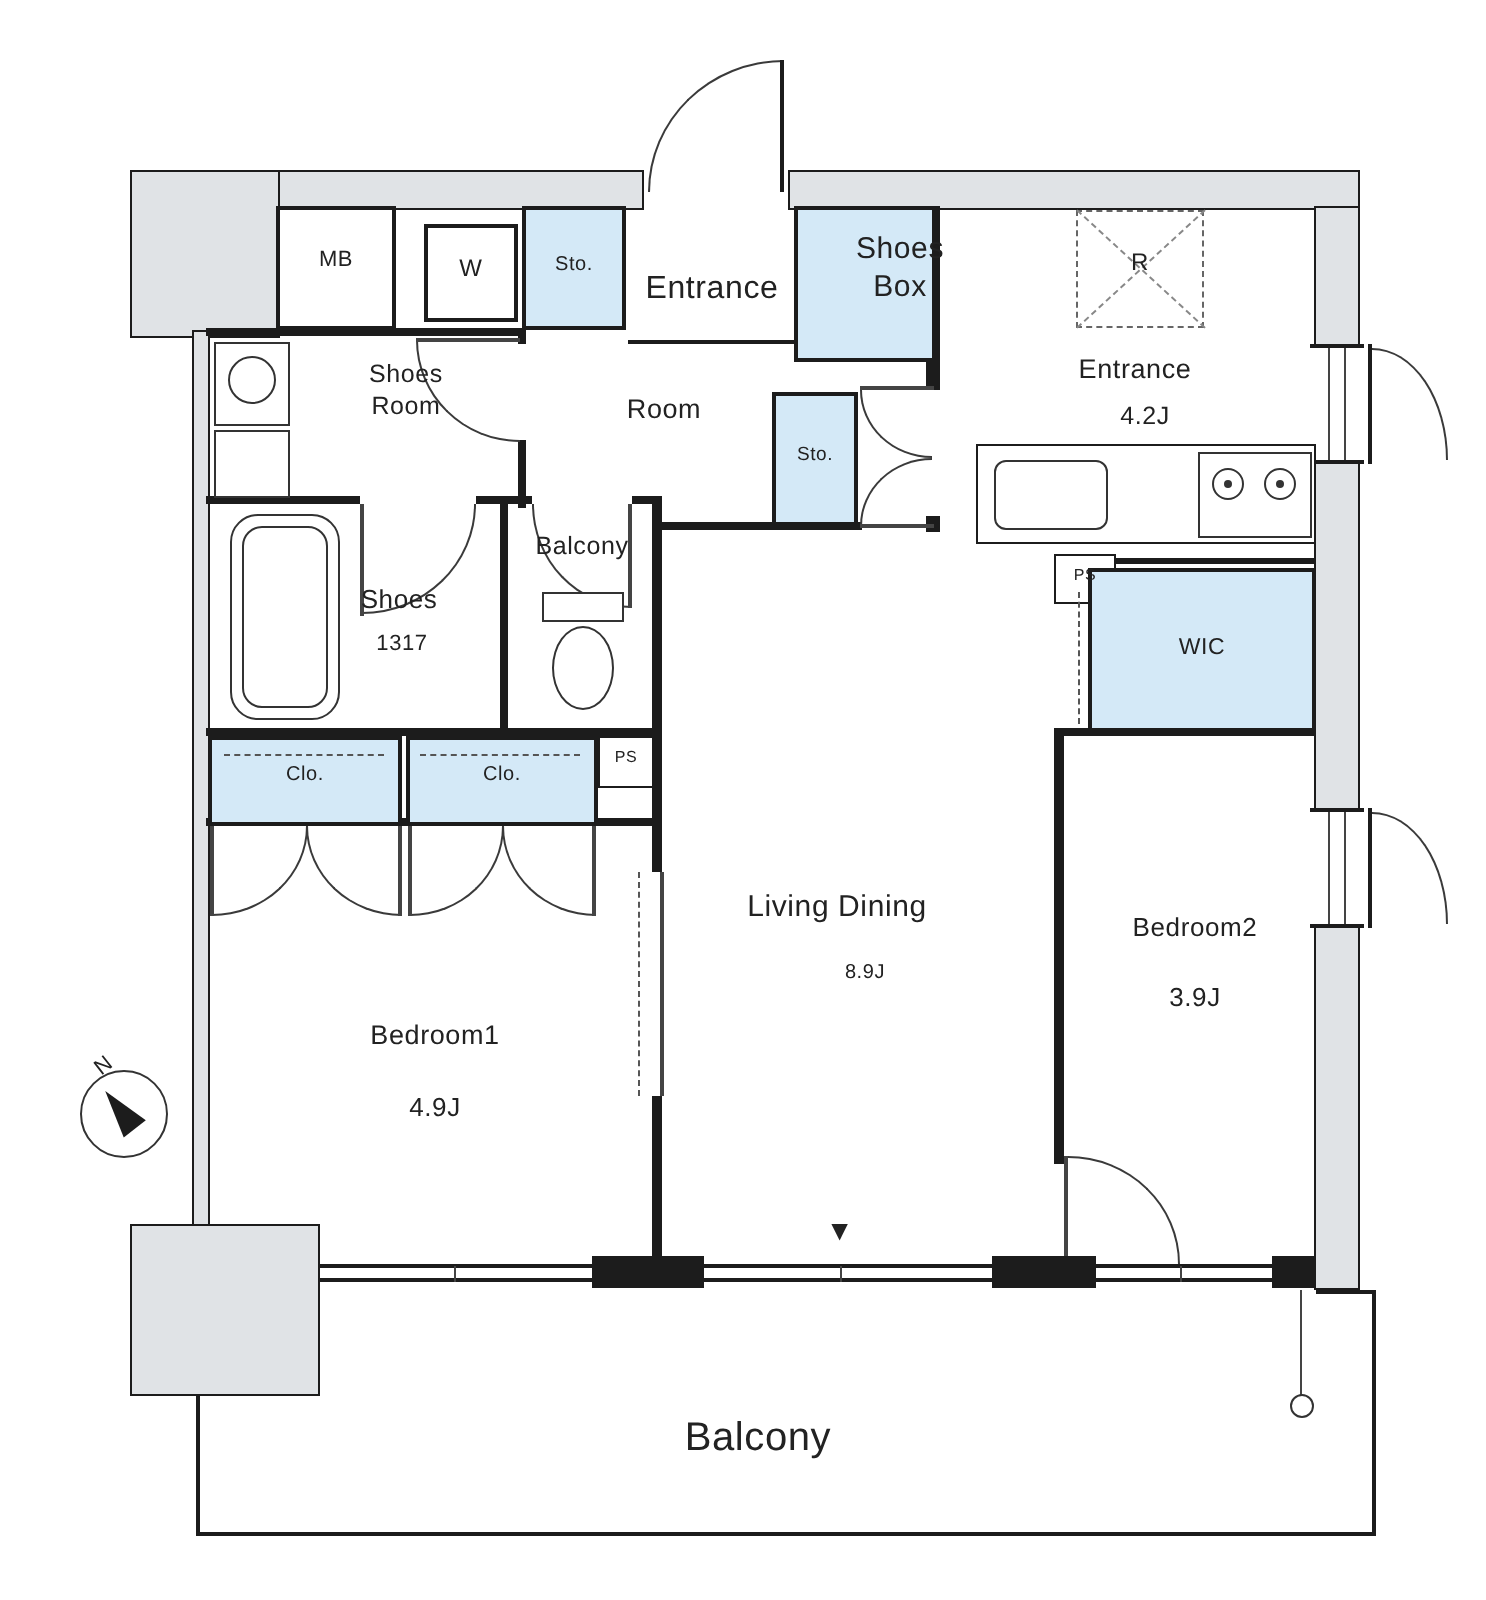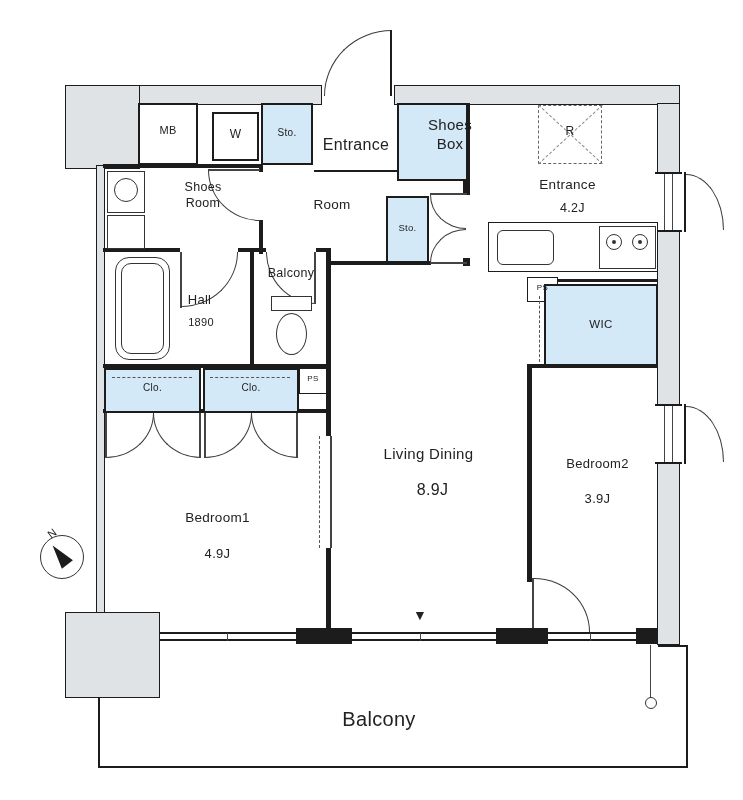--- a/index.html
+++ b/index.html
@@ -168,30 +168,30 @@
   <div class="lbl" style="left:212px;top:127px;width:47px;font-size:12px">W</div>
   <div class="lbl" style="left:261px;top:127px;width:52px;font-size:10px">Sto.</div>
   <div class="lbl" style="left:312px;top:136px;width:88px;font-size:16px">Entrance</div>
   <div class="lbl wrap" style="left:424px;top:116px;width:52px;font-size:15px">Shoes Box</div>
   <div class="lbl" style="left:538px;top:124px;width:64px;font-size:12px">R</div>
   <div class="lbl" style="left:500px;top:177px;width:135px;font-size:13.5px">Entrance</div>
   <div class="lbl" style="left:500px;top:201px;width:145px;font-size:12.5px">4.2J</div>
   <div class="lbl wrap" style="left:168px;top:180px;width:70px;font-size:12.5px">Shoes Room</div>
   <div class="lbl" style="left:300px;top:197px;width:64px;font-size:13.5px">Room</div>
   <div class="lbl" style="left:386px;top:222px;width:43px;font-size:9.5px">Sto.</div>
-  <div class="lbl" style="left:172px;top:292px;width:55px;font-size:13px">Hall</div>
-  <div class="lbl" style="left:172px;top:316px;width:58px;font-size:11px">1890</div>
+  <div class="lbl" style="left:172px;top:292px;width:55px;font-size:13px">Shoes</div>
+  <div class="lbl" style="left:172px;top:316px;width:58px;font-size:11px">1317</div>
   <div class="lbl" style="left:258px;top:266px;width:66px;font-size:12.5px">Balcony</div>
   <div class="lbl" style="left:299px;top:374px;width:28px;font-size:8px">PS</div>
   <div class="lbl" style="left:527px;top:283px;width:31px;font-size:8px">PS</div>
   <div class="lbl" style="left:104px;top:382px;width:97px;font-size:10px">Clo.</div>
   <div class="lbl" style="left:203px;top:382px;width:96px;font-size:10px">Clo.</div>
   <div class="lbl" style="left:544px;top:318px;width:114px;font-size:11.5px">WIC</div>
-  <div class="lbl" style="left:346px;top:445px;width:165px;font-size:15px">Living Dining</div>
-  <div class="lbl" style="left:350px;top:481px;width:165px;font-size:16px">8.9J</div>
+  <div class="lbl" style="left:336px;top:445px;width:165px;font-size:15px">Living Dining</div>
+  <div class="lbl" style="left:350px;top:481px;width:165px;font-size:10px">8.9J</div>
   <div class="lbl" style="left:140px;top:510px;width:155px;font-size:13.5px">Bedroom1</div>
   <div class="lbl" style="left:140px;top:546px;width:155px;font-size:13px">4.9J</div>
   <div class="lbl" style="left:535px;top:456px;width:125px;font-size:13px">Bedroom2</div>
   <div class="lbl" style="left:535px;top:491px;width:125px;font-size:13px">3.9J</div>
   <div class="lbl" style="left:319px;top:708px;width:120px;font-size:20px">Balcony</div>
   <div class="lbl" style="left:407px;top:607px;width:26px;font-size:14px">▼</div>
 
 </div>
 
 </body></html>

